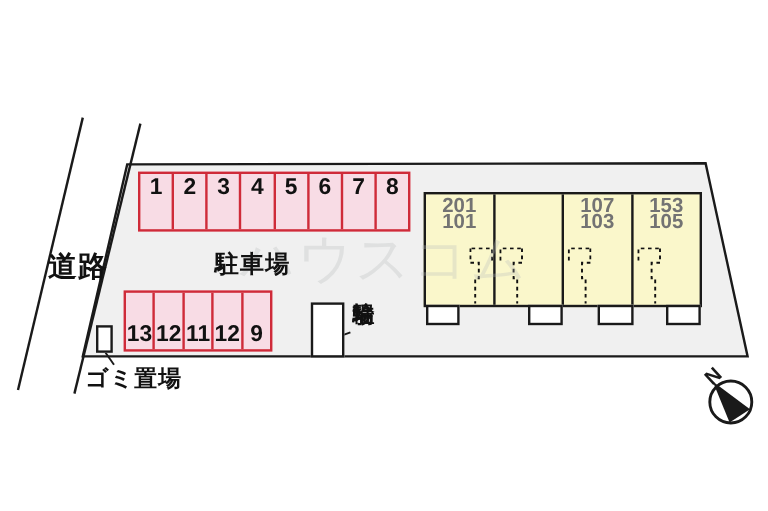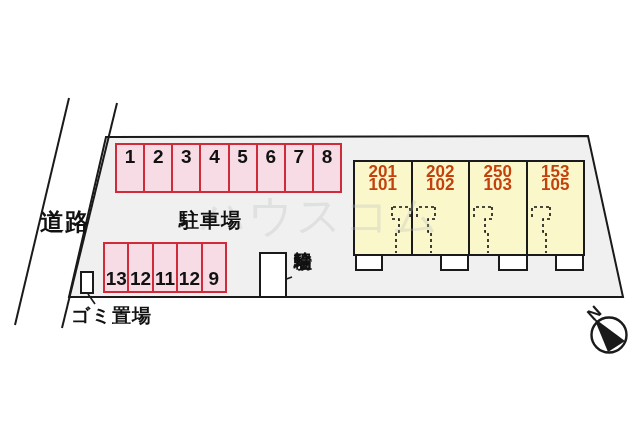--- a/index.html
+++ b/index.html
@@ -24,21 +24,21 @@
   .cell{flex:1;display:flex;justify-content:center;color:#111;
     font-size:19px;font-weight:bold;border-left:2px solid var(--red);}
   .cell:first-child{border-left:none;}
   .row-top .cell{align-items:flex-start;padding-top:1px;}
   .row-bottom .cell{align-items:flex-end;padding-bottom:1px;}
 
   .building{position:absolute;left:353px;top:160px;width:232px;height:96px;
     background:var(--yellow);border:2px solid var(--line);display:flex;z-index:3;}
   .unit{flex:1;position:relative;border-left:2px solid var(--line);padding-top:3px;}
   .unit:first-child{border-left:none;}
-  .unit-label{text-align:center;font-size:17px;font-weight:bold;line-height:13px;color:#c2410c;}
+  .unit-label{text-align:center;font-size:17px;font-weight:bold;line-height:13px;color:#737373;}
   .stairs{position:absolute;top:44px;width:20px;height:48px;}
   .stairs.left{left:3px;}
   .stairs.right{right:0;transform:scaleX(-1);}
   .stairs path{fill:none;stroke:#111;stroke-width:1.6;stroke-dasharray:3 3;}
 
   .porch{position:absolute;top:254px;height:17px;background:#fff;
     border:2px solid var(--line);z-index:4;}
   .porch-1{left:355px;width:28px;}
   .porch-2{left:440px;width:29px;}
   .porch-3{left:498px;width:30px;}
@@ -105,32 +105,28 @@
         <div class="unit-label">
           <div>201</div>
           <div>101</div>
         </div>
         <div class="stairs right"><svg viewBox="0 0 20 48" width="20" height="48">
             <path d="M1 11 L1 1 L19 1"></path>
             <path d="M19 1 L19 13 L12 13 L12 26 L15 26 L15 47"></path>
           </svg></div>
       </div>
       <div class="unit">
-        <div class="unit-label">
-          <div>202</div>
-          <div>102</div>
-        </div>
         <div class="stairs left"><svg viewBox="0 0 20 48" width="20" height="48">
             <path d="M1 11 L1 1 L19 1"></path>
             <path d="M19 1 L19 13 L12 13 L12 26 L15 26 L15 47"></path>
           </svg></div>
       </div>
       <div class="unit">
         <div class="unit-label">
-          <div>250</div>
+          <div>107</div>
           <div>103</div>
         </div>
         <div class="stairs left"><svg viewBox="0 0 20 48" width="20" height="48">
             <path d="M1 11 L1 1 L19 1"></path>
             <path d="M19 1 L19 13 L12 13 L12 26 L15 26 L15 47"></path>
           </svg></div>
       </div>
       <div class="unit">
         <div class="unit-label">
           <div>153</div>

